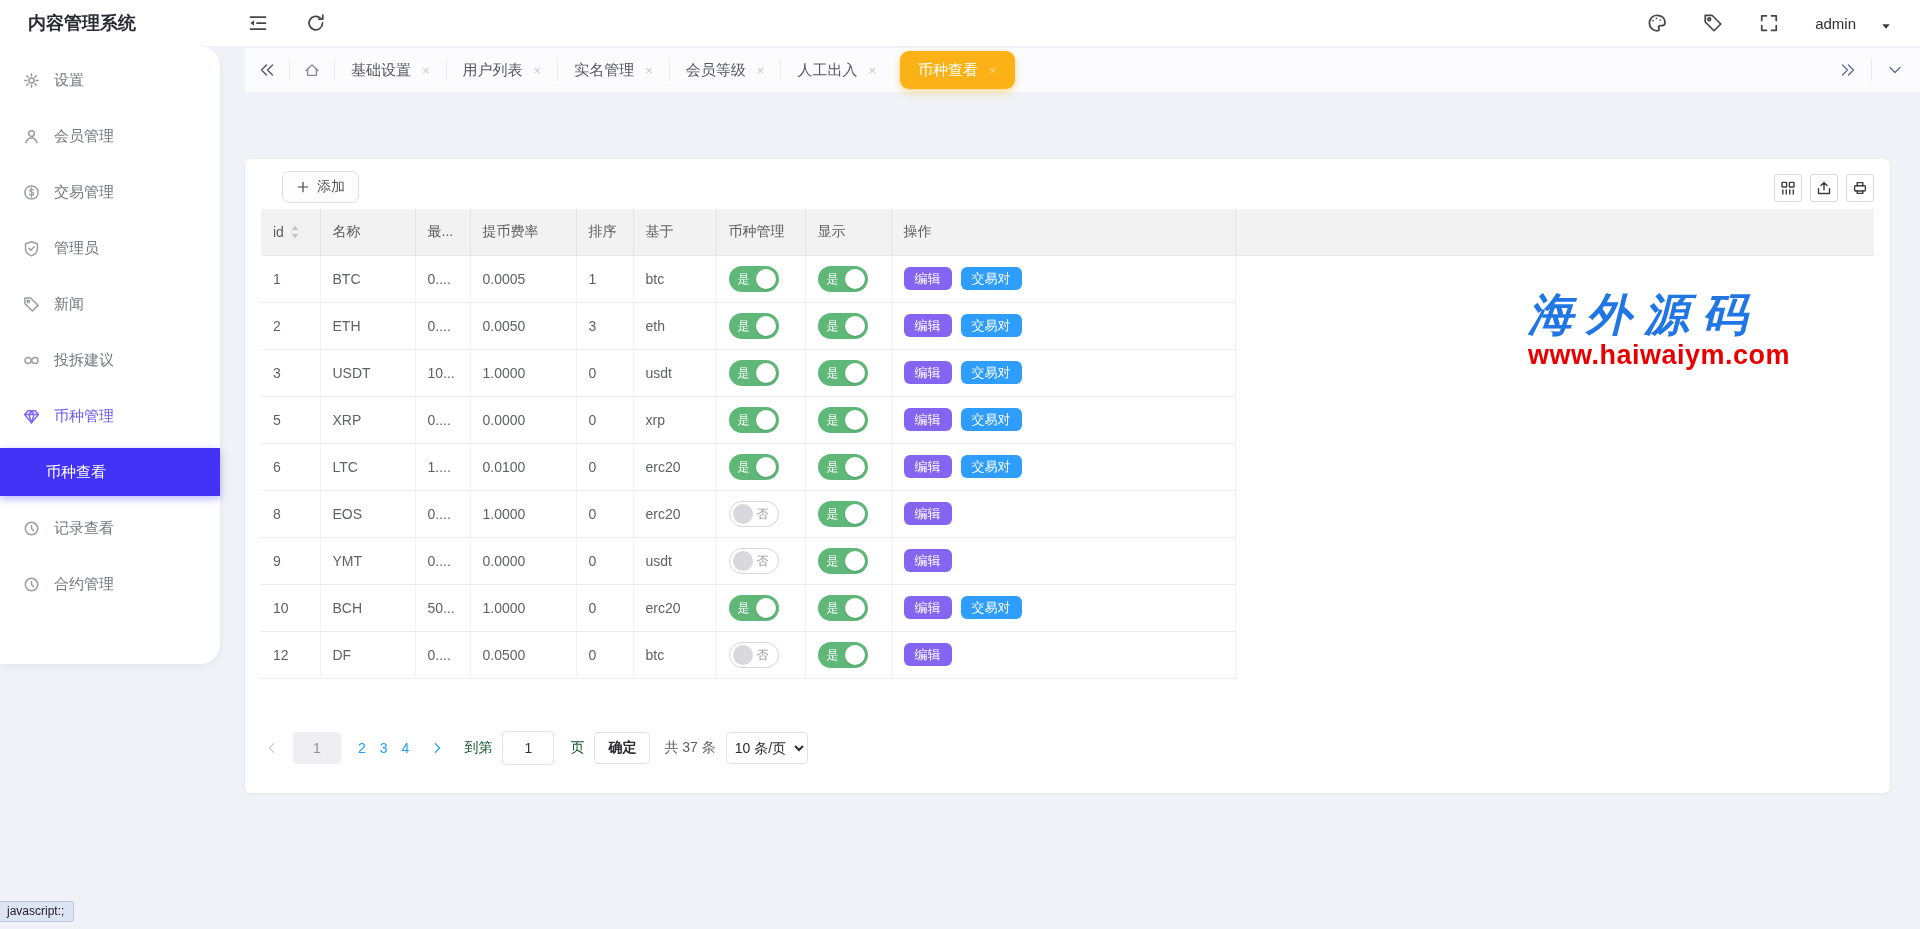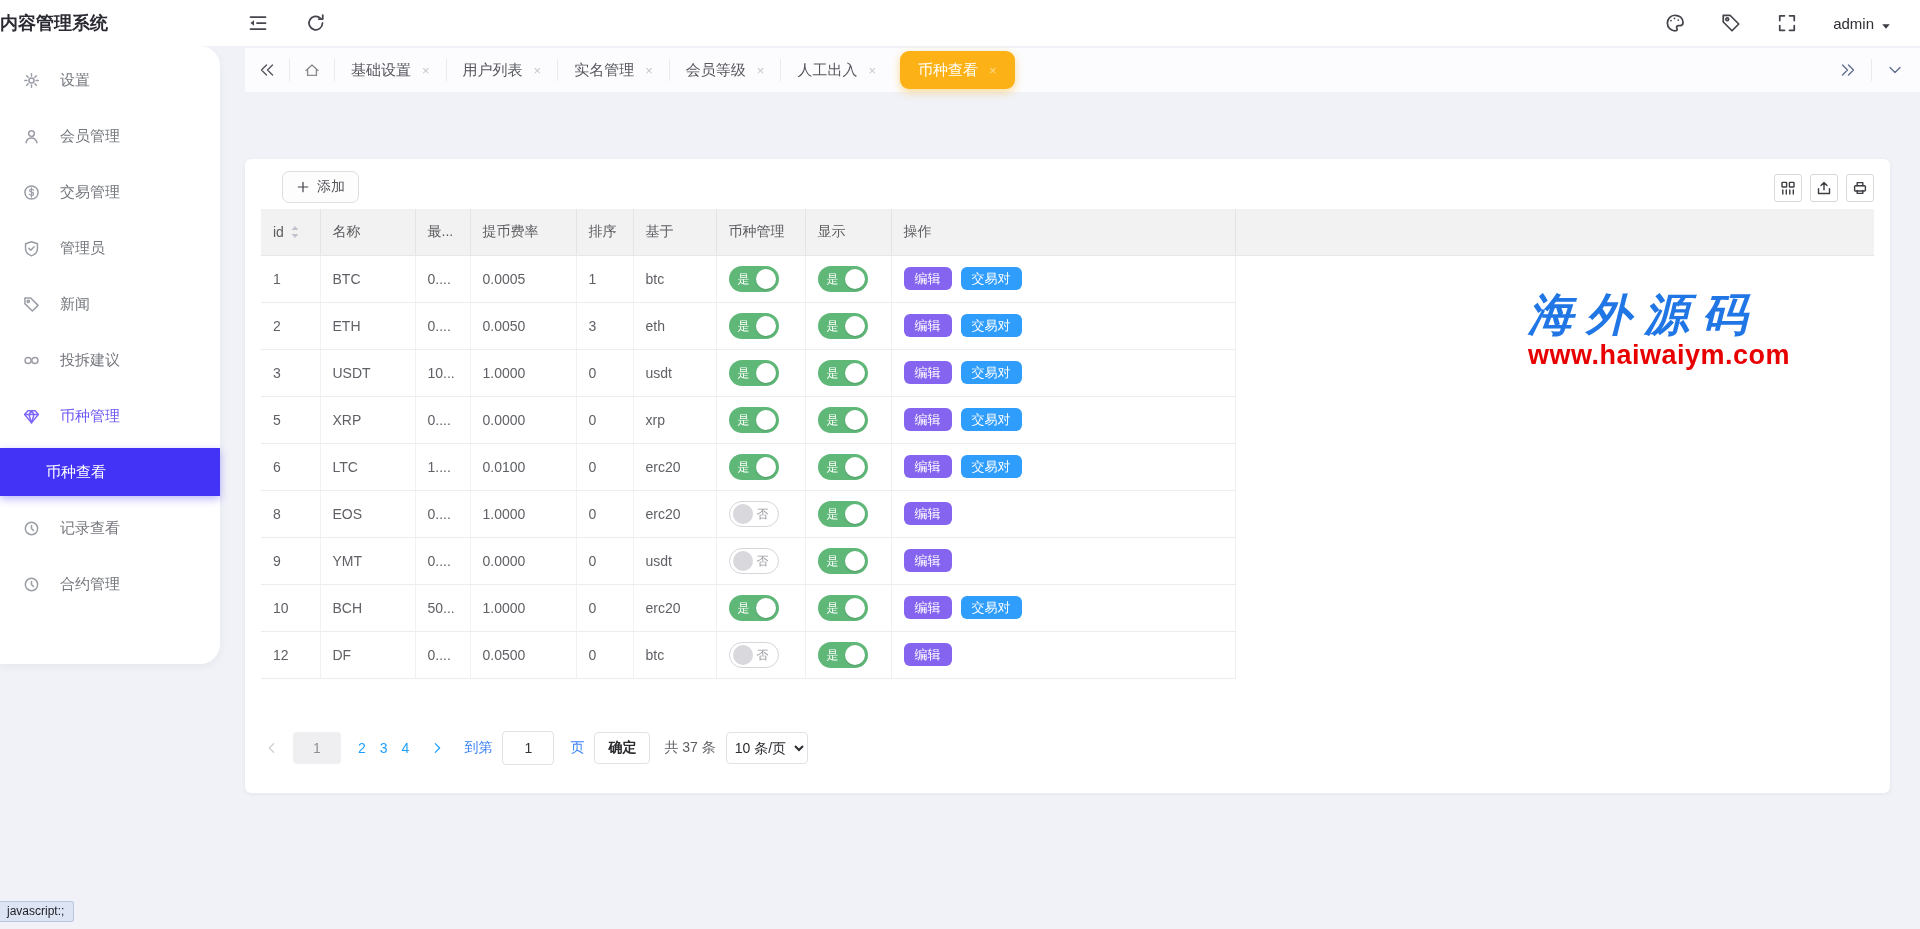--- a/index.html
+++ b/index.html
@@ -2,37 +2,37 @@
 <html><head>
 <meta charset="utf-8">
 <style>
   html,body{margin:0;padding:0;background:#f0f2f7;}
   .screen{position:relative;width:1920px;height:929px;background:#f0f2f7;
           font-family:"Liberation Sans",sans-serif;overflow:hidden;}
 
   
   .topbar{position:absolute;left:0;top:0;width:1920px;height:46px;background:#fff;
           display:flex;align-items:center;z-index:6;}
-  .brand{width:220px;box-sizing:border-box;font-size:18px;
+  .brand{width:220px;box-sizing:border-box;padding-left:28px;font-size:18px;
          font-weight:bold;color:#2a2a32;}
   .tico{width:20px;height:20px;color:#45454d;display:inline-flex;cursor:pointer;}
   .tico svg{width:100%;height:100%;}
   .topbar-left{display:flex;align-items:center;gap:38px;margin-left:28px;}
   .topbar-right{position:absolute;right:28px;top:0;height:46px;display:flex;
                 align-items:center;gap:36px;}
-  .admin-wrap{display:flex;align-items:flex-end;gap:6px;cursor:pointer;}
+  .admin-wrap{display:flex;align-items:flex-end;gap:24px;cursor:pointer;}
   .admin-name{font-size:15px;color:#2e2e35;}
   .caret{width:12px;height:12px;color:#3a3a41;display:inline-flex;}
   .caret svg{width:100%;height:100%;}
 
   
   .sidebar{position:absolute;left:0;top:46px;width:220px;height:618px;background:#fff;
            border-radius:0 20px 20px 0;box-shadow:0 3px 8px rgba(40,40,90,.05);
            padding-top:6px;box-sizing:border-box;z-index:5;}
-  .mi{height:56px;display:flex;align-items:center;padding-left:23px;gap:20px;
+  .mi{height:56px;display:flex;align-items:center;padding-left:23px;gap:14px;
       font-size:15px;color:#75777e;cursor:pointer;box-sizing:border-box;}
   .mi .mic{width:17px;height:17px;color:#9b9da6;display:inline-flex;flex:none;}
   .mi .mic svg{width:100%;height:100%;}
   .mi.parent-active{color:#6c59f6;}
   .mi.parent-active .mic{color:#7d68f7;}
   .mi.submenu{padding-left:46px;}
   .mi.selected{background:#4233f6;color:#fff;height:48px;margin:4px 0;
                box-shadow:0 3px 8px rgba(66,51,246,.35);}
   .mini-square{position:absolute;left:0;top:509px;width:9px;height:9px;background:#918ce9;}
 
@@ -107,21 +107,21 @@
 
   
   .pagination{position:absolute;left:16px;top:572px;height:34px;display:flex;
               align-items:center;gap:10px;font-size:14px;color:#97979d;}
   .pg-prev{color:#cccccf;padding:0 4px;cursor:default;display:inline-flex;}
   .pg-prev svg,.pg-next svg{width:14px;height:14px;}
   .pg-cur{min-width:48px;height:32px;background:#efeff1;border-radius:4px;color:#909096;
           display:flex;align-items:center;justify-content:center;cursor:default;}
   .pg-num{color:#1e9fff;padding:0 7px;cursor:pointer;}
   .pg-next{color:#1e9fff;padding:0 4px;cursor:pointer;display:inline-flex;}
-  .pg-label{color:#3b82f6;margin-left:6px;}
+  .pg-label{color:#14532d;margin-left:6px;}
   .goto-input{width:46px;height:30px;border:1px solid #e2e2e6;border-radius:4px;
               text-align:center;font-size:14px;color:#333;font-family:inherit;}
   .confirm-btn{height:32px;padding:0 13px;border:1px solid #e2e2e6;border-radius:4px;
                background:#fff;color:#2b2b30;font-weight:bold;font-size:14px;cursor:pointer;
                font-family:inherit;}
   .total{color:#5d5d63;margin-left:4px;}
   .perpage{height:32px;border:1px solid #e2e2e6;border-radius:4px;font-size:14px;color:#2b2b30;
            background:#fff;padding:0 4px;font-family:inherit;}
 
   

